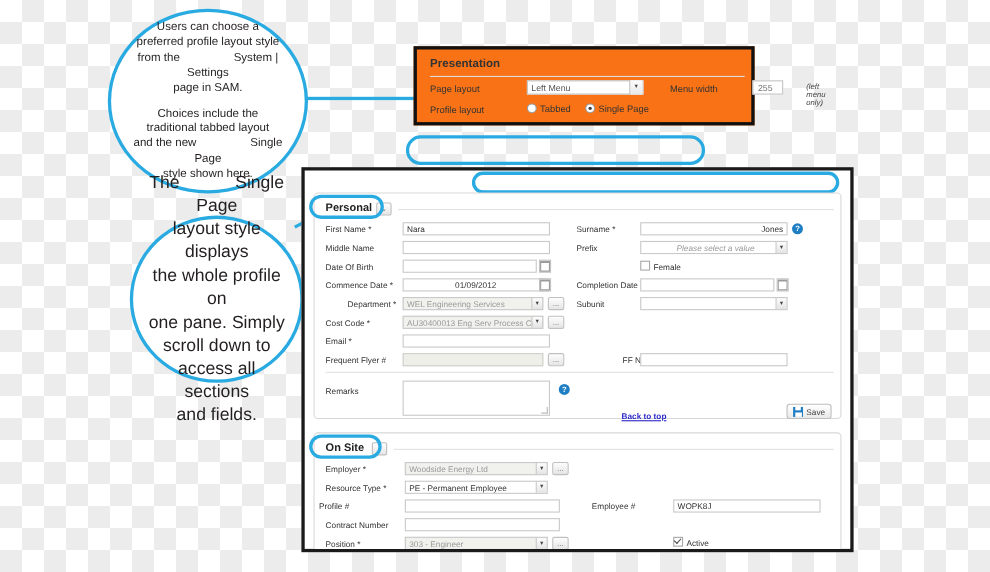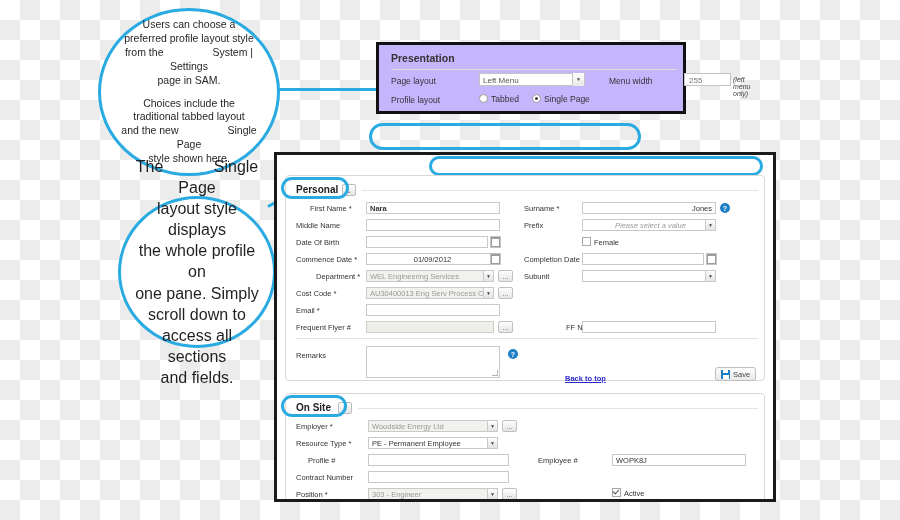--- a/index.html
+++ b/index.html
@@ -28,21 +28,21 @@
   .bub2{left:118px;top:196px;width:158px;height:152px;font-size:16px;}
   .bub3{left:566px;top:228px;width:148px;height:142px;font-size:10.5px;}
   .gap{display:block;height:9px;}
 
   
   .conn{position:absolute;background:#29abe2;transform-origin:0 50%;height:3px;}
 
   
   #presentation{
     left:376px;top:42px;width:310px;height:72px;
-    background:#c4b5fd;border:3px solid #111;box-sizing:border-box;
+    background:#f97316;border:3px solid #111;box-sizing:border-box;
   }
   #presentation .ptitle{
     position:absolute;left:12px;top:7px;font-size:10.5px;font-weight:bold;color:#333;
   }
   #presentation .rule{position:absolute;left:12px;top:24px;width:286px;height:1px;background:#dcdcdc;}
   .pl{position:absolute;font-size:8.5px;color:#333;}
   .psel{
     position:absolute;box-sizing:border-box;border:1px solid #c4c4c4;background:#fff;
     font-size:8px;color:#555;padding:2px 3px;height:13px;line-height:9px;
   }
@@ -202,21 +202,21 @@
   <div class="ptitle">Presentation</div>
   <div class="rule"></div>
 
   <div class="pl" style="left:12px;top:31px;">Page layout</div>
   <div class="psel" style="left:100px;top:28px;width:106px;">
     <span>Left Menu</span>
     <span class="arw">▼</span>
   </div>
 
   <div class="pl" style="left:230px;top:31px;">Menu width</div>
-  <div class="ptxt" style="left:305px;top:28px;width:47px;">
+  <div class="ptxt" style="left:305px;top:28px;width:28px;">
     <span>255</span>
   </div>
   <div class="phint" style="left:354px;top:31px;">(left menu only)</div>
 
   <div class="pl" style="left:12px;top:50px;">Profile layout</div>
   <div class="pl" style="left:100px;top:49px;">
     <span class="radio"></span><span>Tabbed</span>
   </div>
   <div class="pl" style="left:153px;top:49px;">
     <span class="radio on"></span><span>Single Page</span>
@@ -226,22 +226,22 @@
 
 <div class="abs" id="formpanel">
 
   <div class="ringNav"></div>
 
   <div class="card" style="left:8px;top:20px;width:480px;height:206px;">
     <div class="sechead" style="left:10px;top:8px;">Personal</div>
     <div class="chev" style="left:56px;top:8px;">⌄</div>
     <div class="hr" style="left:76px;top:14px;width:396px;"></div>
 
-    <div class="lbl" style="left:10px;top:28px;margin-left:14px;">First Name *</div>
-    <div class="inp" style="left:80px;top:26px;width:134px;font-weight:bold;"><span>Nara</span></div>
+    <div class="lbl" style="left:10px;top:28px;">First Name *</div>
+    <div class="inp" style="left:80px;top:26px;width:134px;"><span>Nara</span></div>
 
     <div class="lbl" style="left:10px;top:45px;">Middle Name</div>
     <div class="inp" style="left:80px;top:43px;width:134px;"><span></span></div>
 
     <div class="lbl" style="left:10px;top:62px;">Date Of Birth</div>
     <div class="inp" style="left:80px;top:60px;width:122px;"><span></span></div>
     <div class="cal" style="left:204px;top:60px;">
         <i></i>
       </div>
 
@@ -306,21 +306,21 @@
     <div class="chev" style="left:52px;top:8px;">⌄</div>
     <div class="hr" style="left:72px;top:14px;width:400px;"></div>
 
     <div class="lbl" style="left:10px;top:28px;">Employer *</div>
     <div class="sel ro" style="left:82px;top:26px;width:130px;"><span>Woodside Energy Ltd</span><span class="arw">▼</span></div>
     <div class="ellip" style="left:216px;top:26px;">...</div>
 
     <div class="lbl" style="left:10px;top:45px;">Resource Type *</div>
     <div class="sel" style="left:82px;top:43px;width:130px;"><span>PE - Permanent Employee</span><span class="arw">▼</span></div>
 
-    <div class="lbl" style="left:22px;top:62px;">Profile #</div>
+    <div class="lbl" style="left:4px;top:62px;">Profile #</div>
     <div class="inp" style="left:82px;top:60px;width:141px;"><span></span></div>
 
     <div class="lbl" style="left:10px;top:79px;">Contract Number</div>
     <div class="inp" style="left:82px;top:77px;width:141px;"><span></span></div>
 
     <div class="lbl" style="left:10px;top:96px;">Position *</div>
     <div class="sel ro" style="left:82px;top:94px;width:130px;"><span>303 - Engineer</span><span class="arw">▼</span></div>
     <div class="ellip" style="left:216px;top:94px;">...</div>
 
     <div class="lbl" style="left:252px;top:62px;">Employee #</div>

